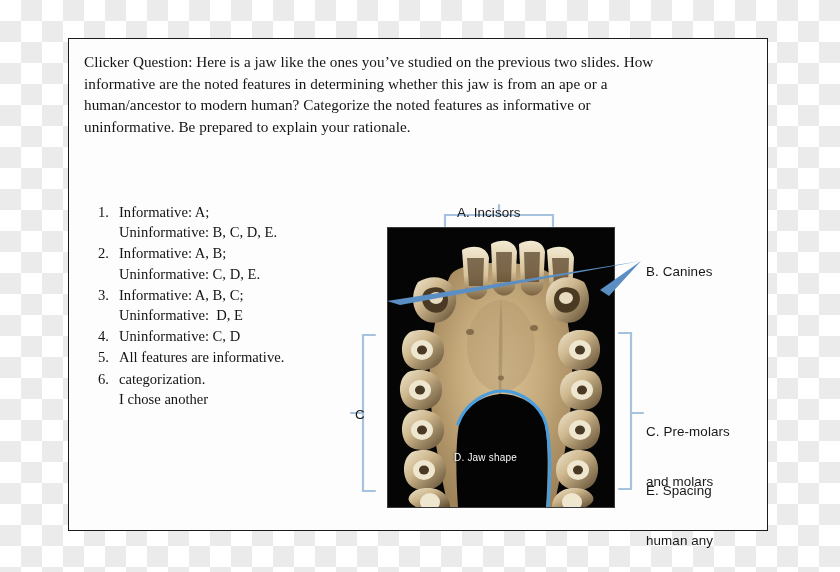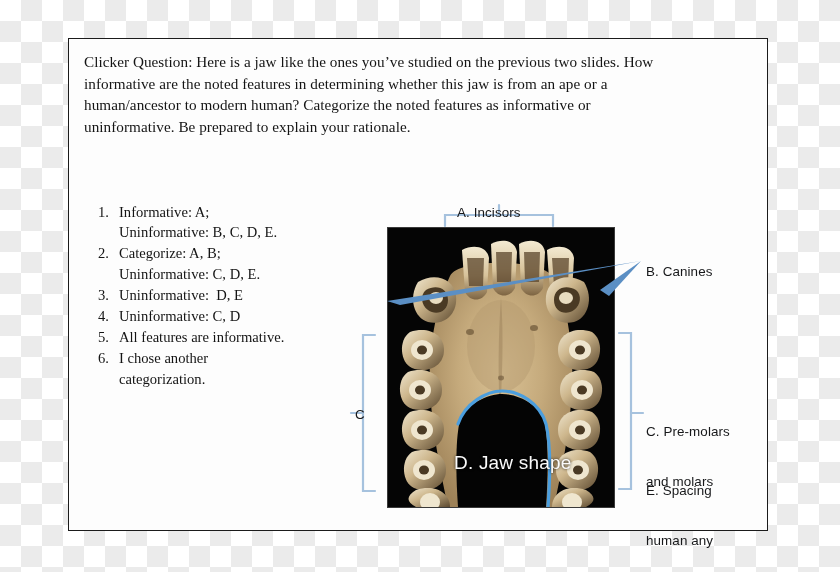--- a/index.html
+++ b/index.html
@@ -108,21 +108,21 @@
   .label-premolars{ left: 577px; top: 352px; }
   .label-spacing  { left: 577px; top: 411px; }
   .label-c-left   { left: 286px; top: 368px; font-size: 13.4px; }
 
   .jawshape-label {
     position: absolute;
     left: 385px;
     top: 413px;
     color: #fbfbfb;
     font-family: "Liberation Sans", sans-serif;
-    font-size: 19px;
+    font-size: 10px;
     letter-spacing: 0.2px;
     white-space: pre;
     text-shadow: 0 0 3px rgba(0,0,0,0.9);
   }
 
   
   .overlay {
     position: absolute;
     left: 0;
     top: 0;
@@ -146,28 +146,29 @@
         <span class="choice-num">1.</span>
         <span class="choice-body">
           <span class="choice-line">Informative: A;</span>
           <span class="choice-line">Uninformative: B, C, D, E.</span>
         </span>
       </div>
 
       <div class="choice">
         <span class="choice-num">2.</span>
         <span class="choice-body">
-          <span class="choice-line">Categorize: A, B;</span>
+          <span class="choice-line">Informative: A, B;</span>
           <span class="choice-line">Uninformative: C, D, E.</span>
         </span>
       </div>
 
       <div class="choice">
         <span class="choice-num">3.</span>
         <span class="choice-body">
+          <span class="choice-line">Informative: A, B, C;</span>
           <span class="choice-line">Uninformative:  D, E</span>
         </span>
       </div>
 
       <div class="choice">
         <span class="choice-num">4.</span>
         <span class="choice-body">
           <span class="choice-line">Uninformative: C, D</span>
         </span>
       </div>
@@ -175,22 +176,22 @@
       <div class="choice">
         <span class="choice-num">5.</span>
         <span class="choice-body">
           <span class="choice-line">All features are informative.</span>
         </span>
       </div>
 
       <div class="choice">
         <span class="choice-num">6.</span>
         <span class="choice-body">
+          <span class="choice-line">categorization.</span>
           <span class="choice-line">I chose another</span>
-          <span class="choice-line">categorization.</span>
         </span>
       </div>
 
     </div>
 
     <div class="photo-frame">
       <svg width="226" height="279" viewBox="0 0 226 279" xmlns="http://www.w3.org/2000/svg">
         <defs>
           <radialGradient id="palateGrad" cx="50%" cy="45%" r="62%">
             <stop offset="0%" stop-color="#d9c194"></stop>

